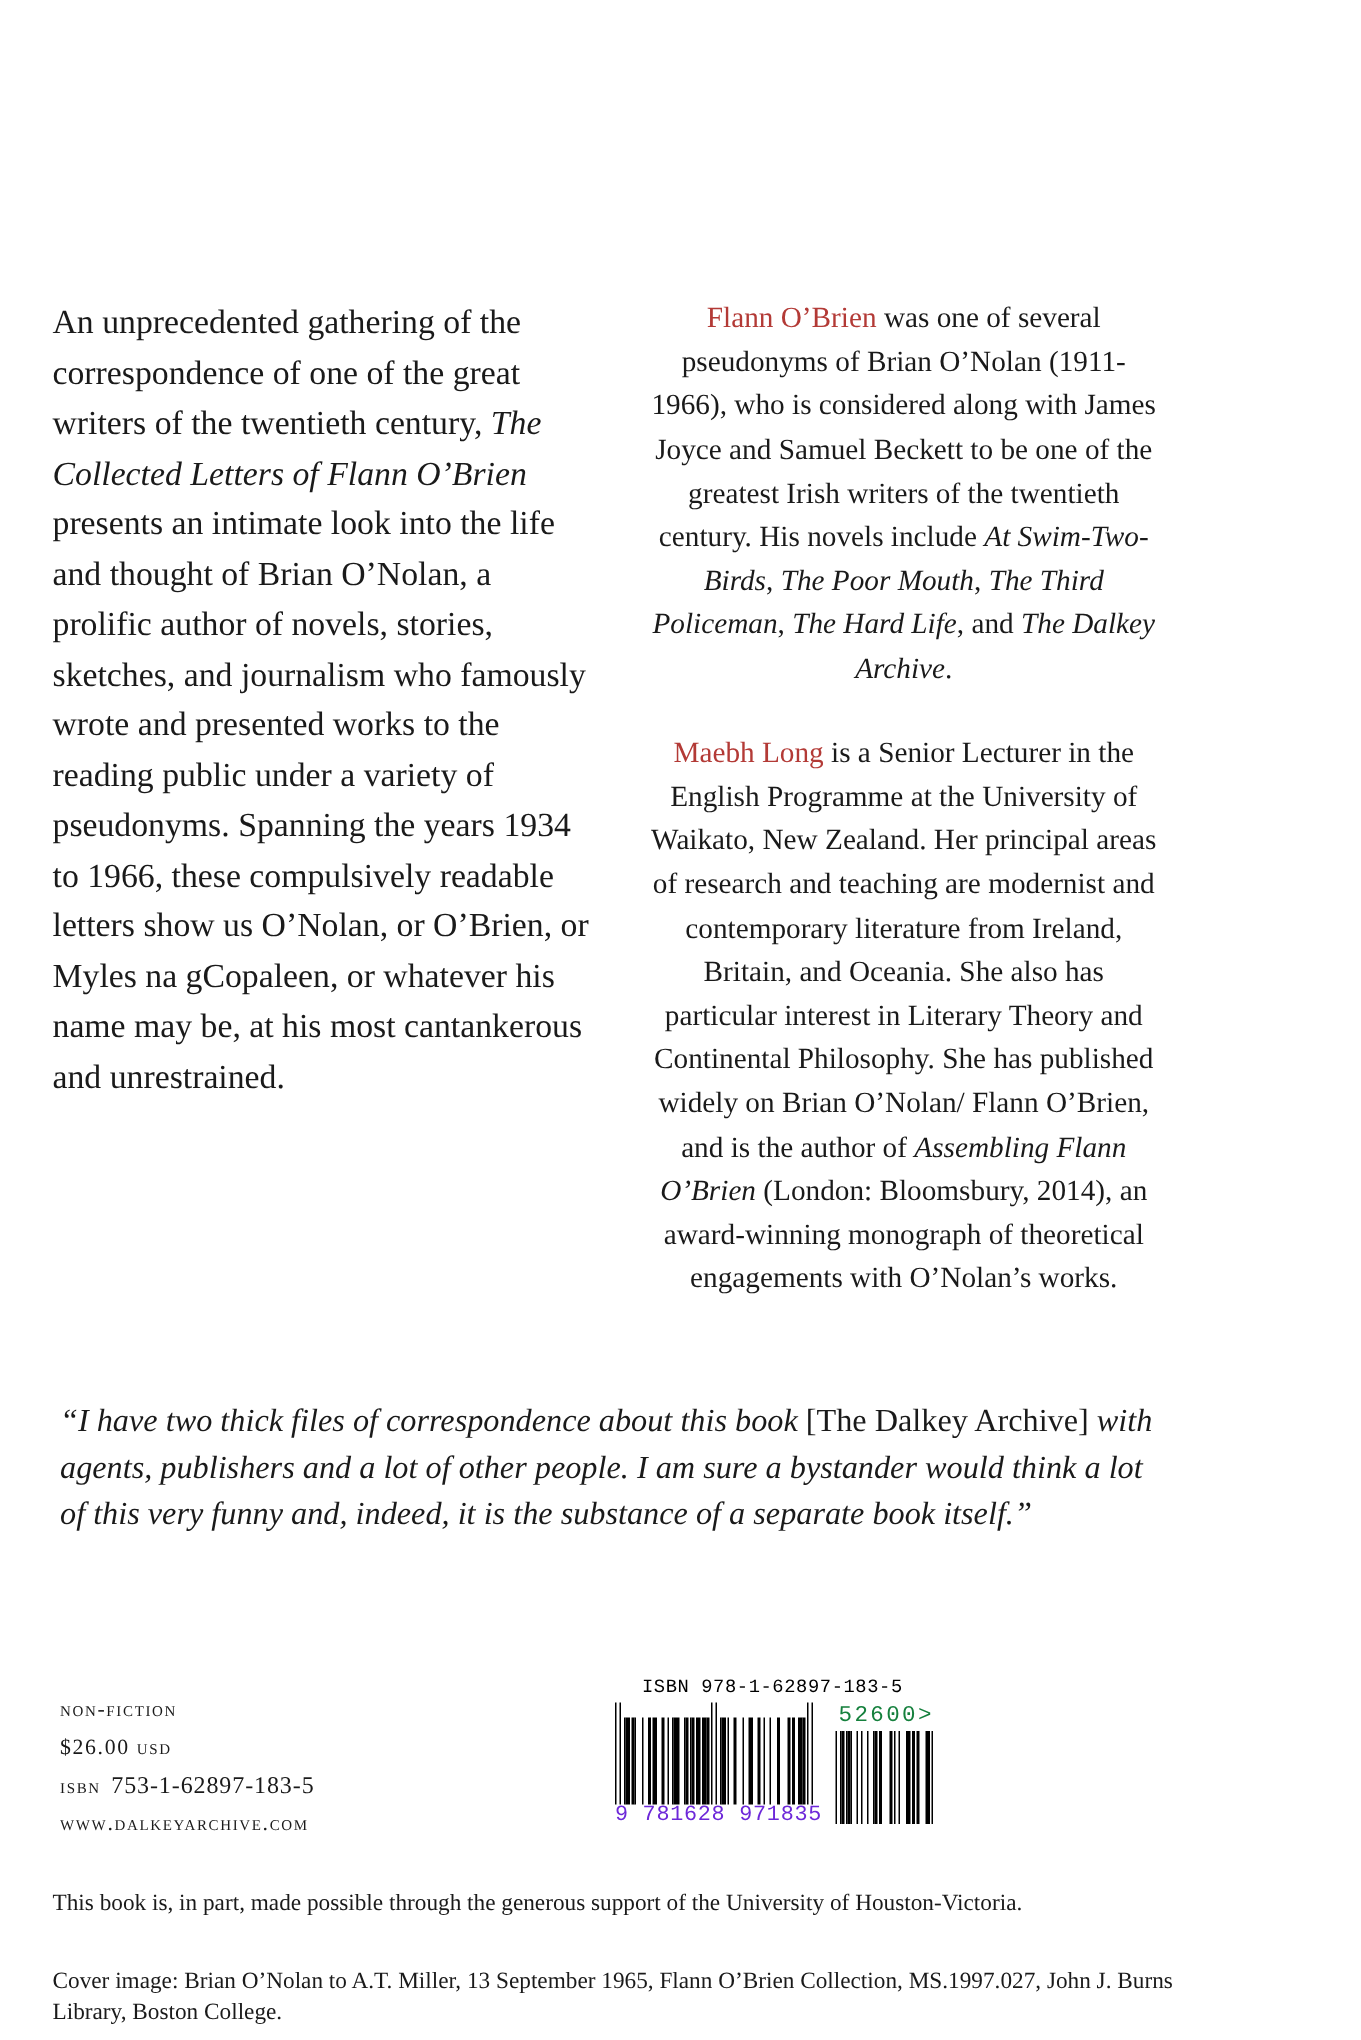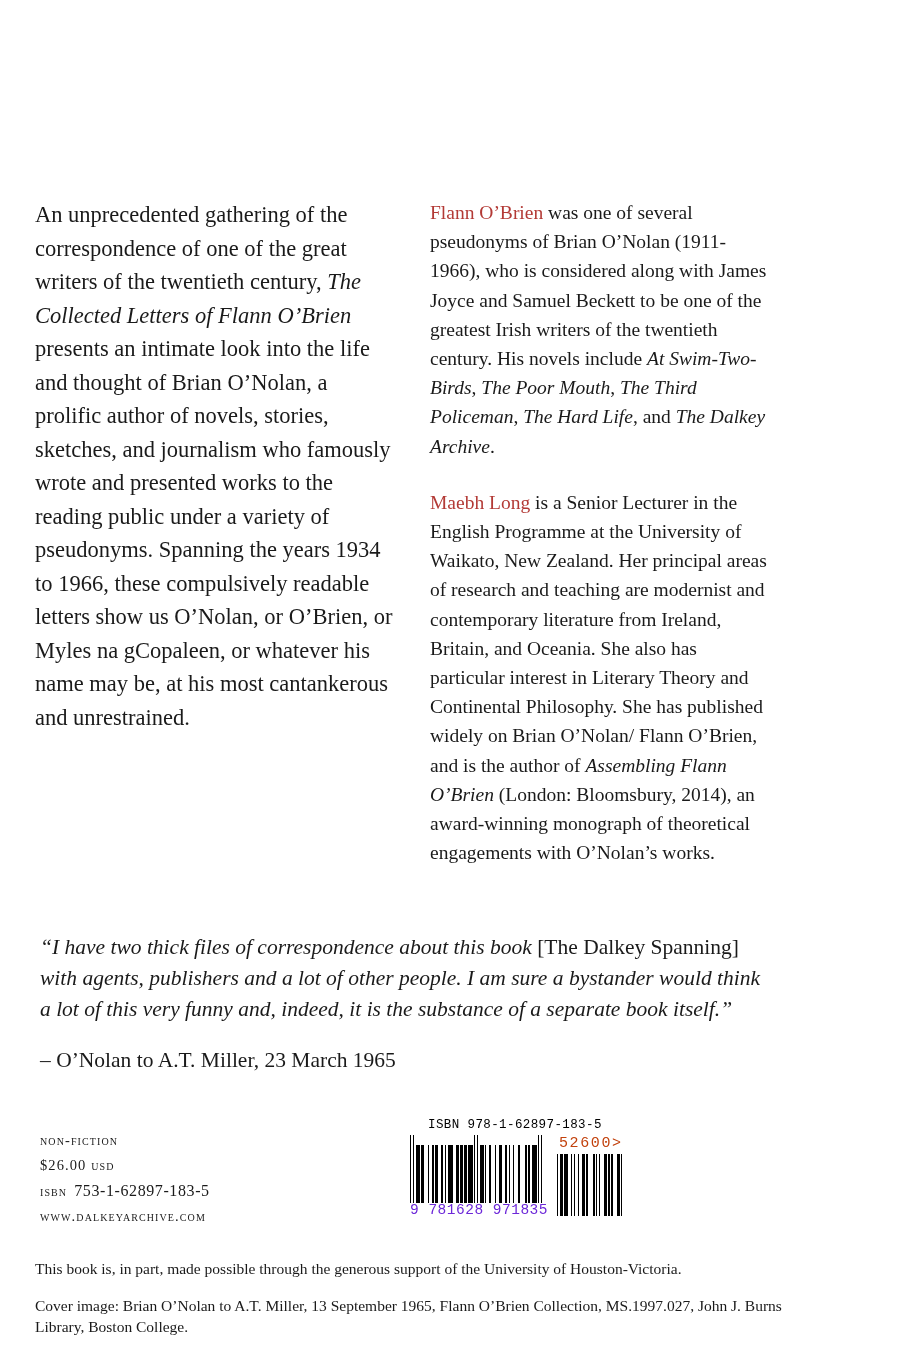--- a/index.html
+++ b/index.html
@@ -58,21 +58,21 @@
     line-height: 33.5px;
     margin: 0;
     text-align: left;
     hyphens: none;
   }
 
   .bio {
     font-size: 19.5px;
     line-height: 29.2px;
     margin: 0;
-    text-align: left;
+    text-align: center;
   }
   .bio + .bio {
     margin-top: 27px;
   }
 
   .lead-name {
     color: #b33a36;
   }
   .it {
     font-style: italic;
@@ -173,21 +173,21 @@
     margin-top: -1px;
     white-space: nowrap;
   }
   .bc-addon {
     width: 68px;
   }
   .addon-digits {
     font-family: "Liberation Mono", "DejaVu Sans Mono", monospace;
     font-size: 15px;
     letter-spacing: 1.6px;
-    color: #c2410c;
+    color: #15803d;
     margin-bottom: 2px;
     white-space: nowrap;
     margin-left: 2px;
   }
   .addon-bars {
     display: flex;
     align-items: flex-start;
     height: 62px;
   }
   .addon-bars span {
@@ -202,21 +202,21 @@
     left: 35px;
     top: 1258px;
     width: 760px;
     font-size: 15.5px;
     line-height: 21px;
   }
   .footer p {
     margin: 0;
   }
   .footer p + p {
-    margin-top: 16px;
+    margin-top: 31px;
   }
 </style>
 </head>
 <body>
 
 <div class="page">
 
 
   <div class="columns">
 
@@ -227,22 +227,21 @@
     <div class="col-right">
 
       <p class="bio"><span class="lead-name">Flann O’Brien</span><span> was one of several pseudonyms of Brian O’Nolan (1911-1966), who is considered along with James Joyce and Samuel Beckett to be one of the greatest Irish writers of the twentieth century. His novels include </span><span class="it">At Swim-Two-Birds</span><span>, </span><span class="it">The Poor Mouth</span><span>, </span><span class="it">The Third Policeman</span><span>, </span><span class="it">The Hard Life</span><span>, and </span><span class="it">The Dalkey Archive</span><span>.</span></p>
 
       <p class="bio"><span class="lead-name">Maebh Long</span><span> is a Senior Lecturer in the English Programme at the University of Waikato, New Zealand. Her principal areas of research and teaching are modernist and contemporary literature from Ireland, Britain, and Oceania. She also has particular interest in Literary Theory and Continental Philosophy. She has published widely on Brian O’Nolan/ Flann O’Brien, and is the author of </span><span class="it">Assembling Flann O’Brien</span><span> (London: Bloomsbury, 2014), an award-winning monograph of theoretical engagements with O’Nolan’s works.</span></p>
 
     </div>
   </div>
 
   <div class="quote-block">
-    <p class="pull-quote"><span>“I have two thick files of correspondence about this book </span><span class="roman">[The Dalkey Spanning]</span><span> with agents, publishers and a lot of other people. I am sure a bystander would think a lot of this very funny and, indeed, it is the substance of a separate book itself.”</span></p>
-    <p class="attribution">– O’Nolan to A.T. Miller, 23 March 1965</p>
+    <p class="pull-quote"><span>“I have two thick files of correspondence about this book </span><span class="roman">[The Dalkey Archive]</span><span> with agents, publishers and a lot of other people. I am sure a bystander would think a lot of this very funny and, indeed, it is the substance of a separate book itself.”</span></p>
   </div>
 
   <div class="meta-block">
     <div class="meta-line">NON-FICTION</div>
     <div class="meta-line">$26.00 USD</div>
     <div class="meta-line"><span class="isbn-label">ISBN</span><span class="num">753-1-62897-183-5</span></div>
     <div class="meta-line">WWW.DALKEYARCHIVE.COM</div>
   </div>
 
   <div class="barcode-area">

